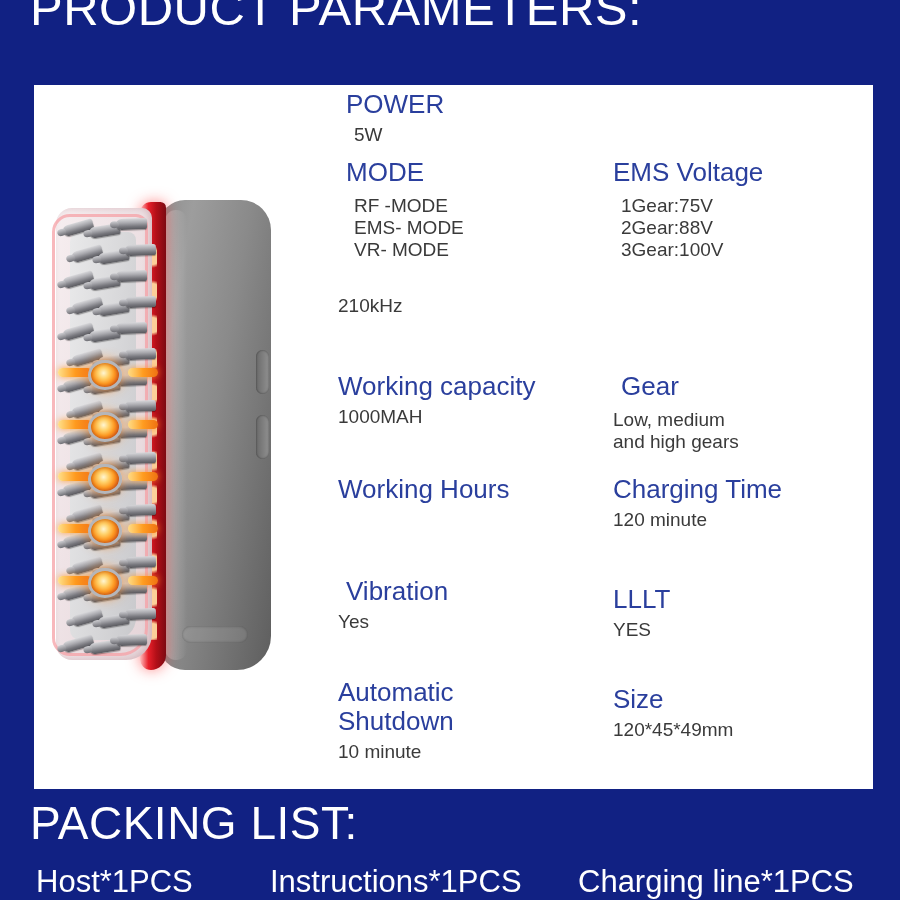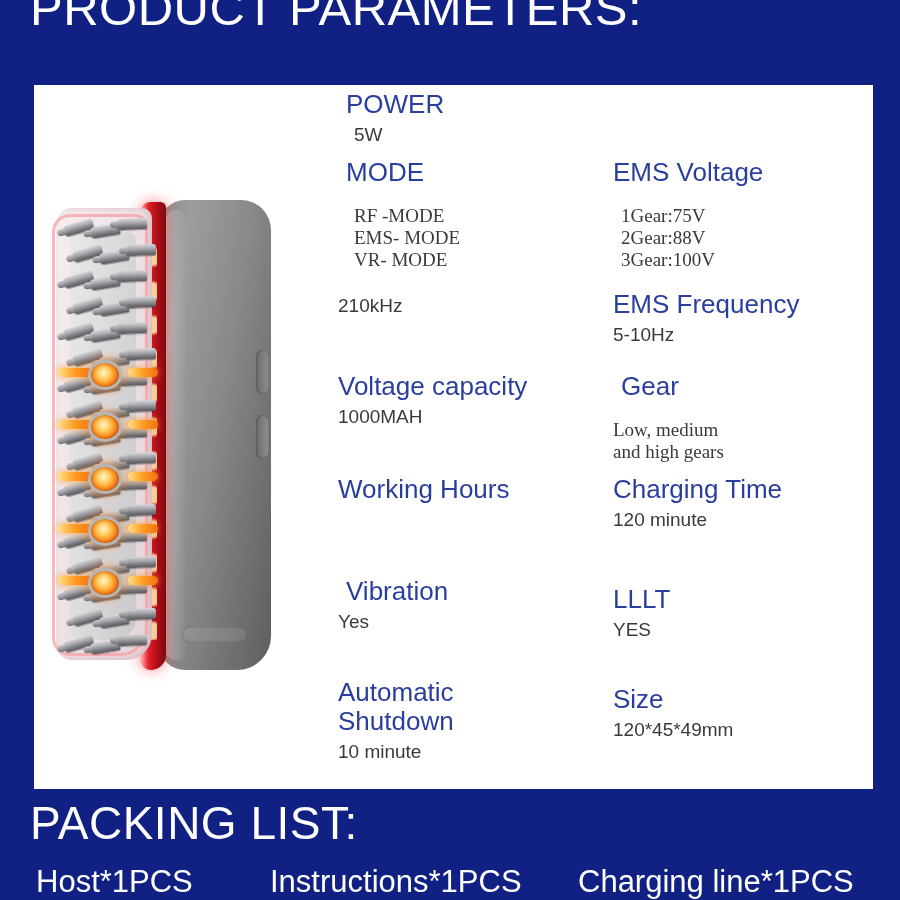--- a/index.html
+++ b/index.html
@@ -228,21 +228,21 @@
     white-space: pre-line;
   }
   .spec-value {
     color: #3a3a3a;
     font-size: 19px;
     line-height: 1.16;
     font-weight: 400;
     white-space: pre-line;
     margin-top: 5px;
   }
-  .spec-value.tight { margin-top: 18px; font-family: Liberation Serif, serif; }
+  .spec-value.tight { margin-top: 8px; }
 
   .indent-1 { padding-left: 14px; }
   .indent-2 { padding-left: 22px; }
   .indent-3 { padding-left: 30px; }
 
   
   .packing-title {
     position: absolute;
     left: 30px;
     top: 800px;
@@ -377,21 +377,21 @@
           <div class="row" style="top: 73px;">
             <div class="spec-label indent-2">MODE</div>
             <div class="spec-value indent-3 tight">RF -MODE
 EMS- MODE
 VR- MODE</div>
           </div>
           <div class="row" style="top: 205px;">
             <div class="spec-value indent-1">210kHz</div>
           </div>
           <div class="row" style="top: 287px;">
-            <div class="spec-label indent-1">Voltage capacity</div>
+            <div class="spec-label indent-1">Working capacity</div>
             <div class="spec-value indent-1">1000MAH</div>
           </div>
           <div class="row" style="top: 390px;">
             <div class="spec-label indent-1">Working Hours</div>
           </div>
           <div class="row" style="top: 492px;">
             <div class="spec-label indent-2">Vibration</div>
             <div class="spec-value indent-1">Yes</div>
           </div>
           <div class="row" style="top: 593px;">
@@ -400,24 +400,20 @@
             <div class="spec-value indent-1">10 minute</div>
           </div>
         </div>
       <div class="col col-right" id="col-right">
           <div class="row" style="top: 73px;">
             <div class="spec-label indent-1">EMS Voltage</div>
             <div class="spec-value indent-2 tight">1Gear:75V
 2Gear:88V
 3Gear:100V</div>
           </div>
-          <div class="row" style="top: 205px;">
-            <div class="spec-label indent-1">EMS Frequency</div>
-            <div class="spec-value indent-1">5-10Hz</div>
-          </div>
           <div class="row" style="top: 287px;">
             <div class="spec-label indent-2">Gear</div>
             <div class="spec-value indent-1 tight">Low, medium
 and high gears</div>
           </div>
           <div class="row" style="top: 390px;">
             <div class="spec-label indent-1">Charging Time</div>
             <div class="spec-value indent-1">120 minute</div>
           </div>
           <div class="row" style="top: 500px;">

